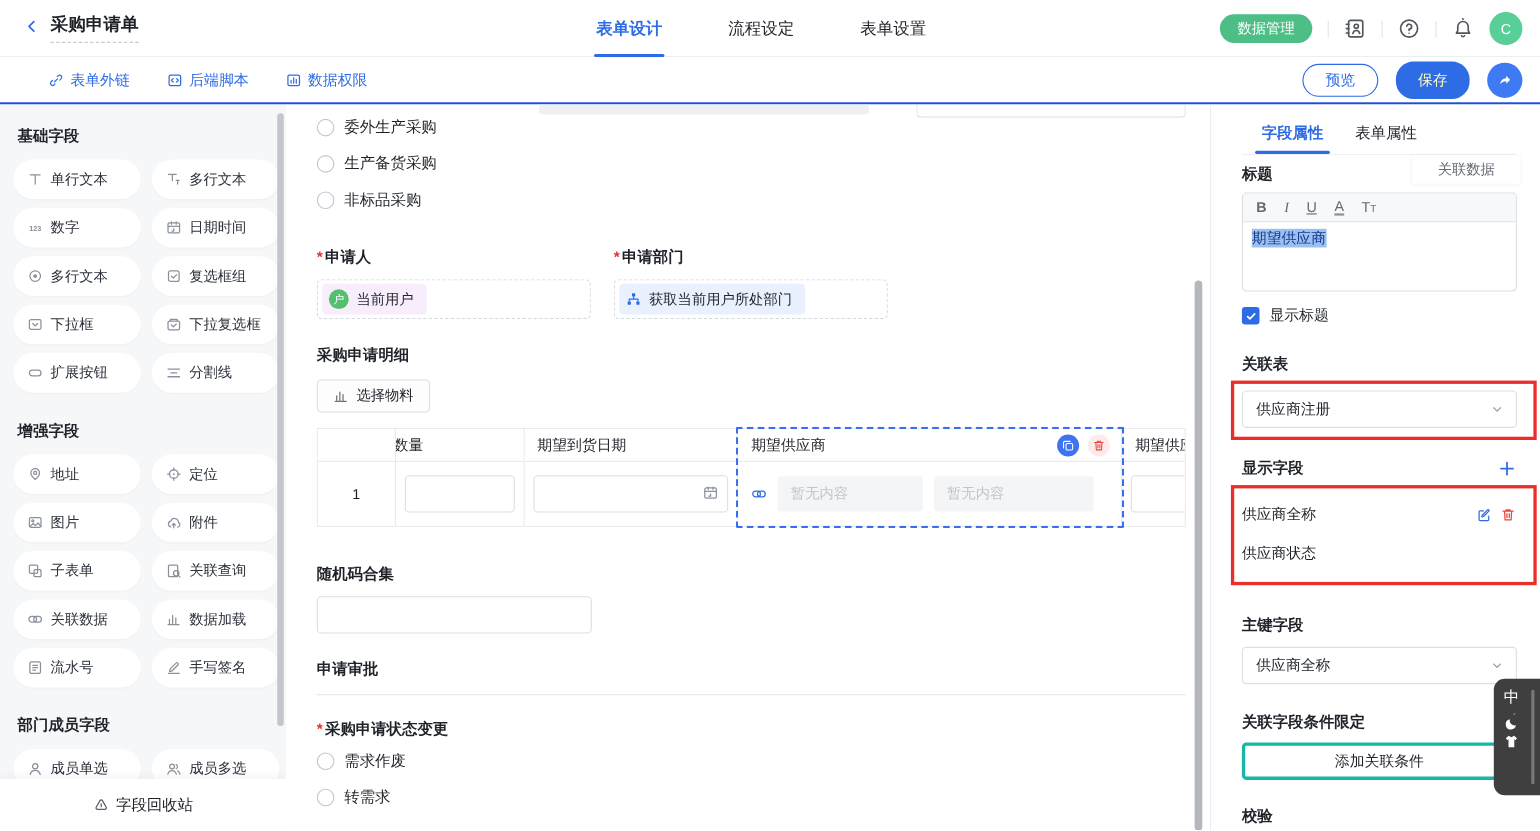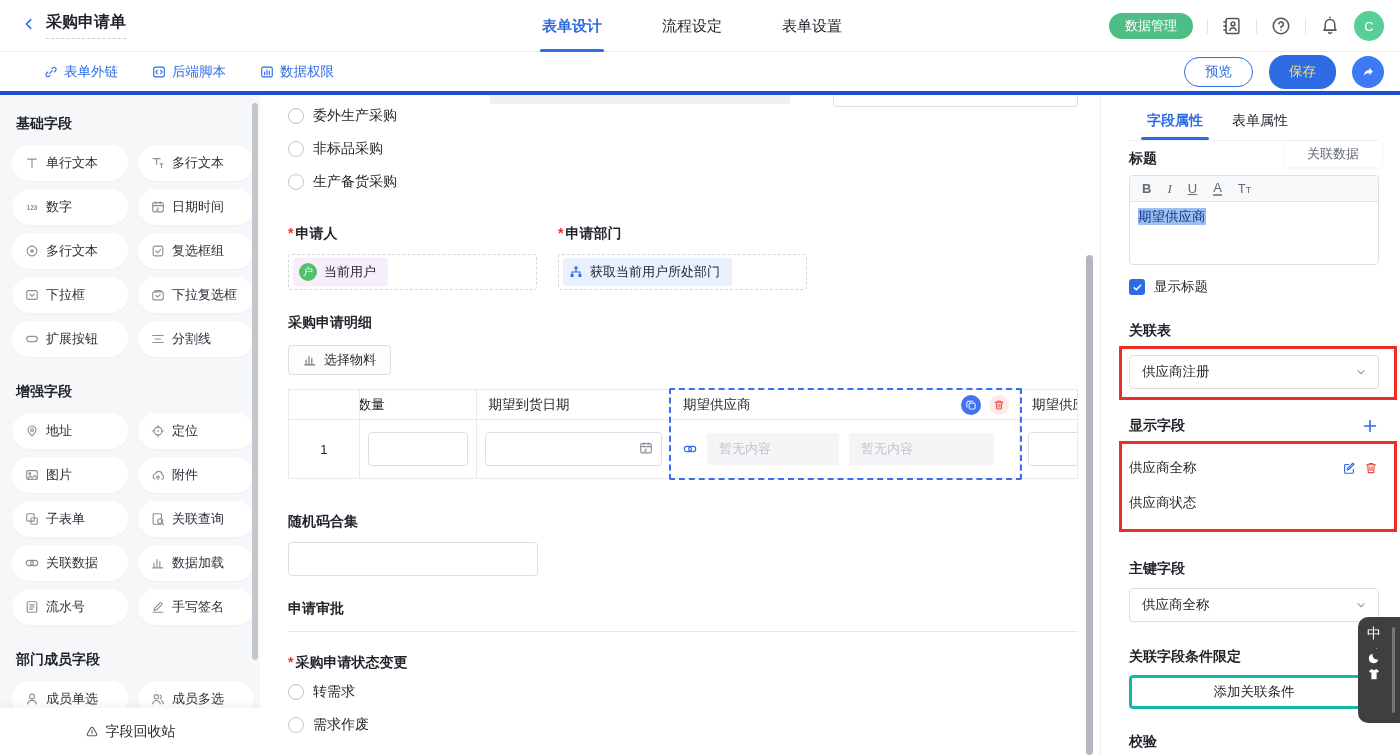--- a/index.html
+++ b/index.html
@@ -21,26 +21,26 @@
   .h-tab { position:relative; display:flex; align-items:center; font-size:15px; color:#1f2329; cursor:pointer; padding:0 2px; }
   .h-tab.active { color:#2e6ce6; font-weight:600; }
   .h-tab.active::after { content:""; position:absolute; left:0; right:0; bottom:0; height:3px; background:#2e6ce6; border-radius:2px; }
   .header-right { position:absolute; right:16px; top:0; height:52px; display:flex; align-items:center; gap:14px; }
   .pill-green { background:#4cbe86; color:#fff; font-size:13px; height:26px; padding:0 16px; border-radius:13px; display:flex; align-items:center; border:none; cursor:pointer; }
   .vsep { width:1px; height:15px; background:#e2e4e8; }
   .h-icon { color:#51555c; cursor:pointer; }
   .avatar { width:30px; height:30px; border-radius:50%; background:#58cf96; color:#fff; font-size:13px; display:flex; align-items:center; justify-content:center; }
 
   
-  .toolbar { position:absolute; top:52px; left:0; right:0; height:43px; border-bottom:4px solid #1d4ed8; background:#fff; display:flex; align-items:center; }
+  .toolbar { position:absolute; top:52px; left:0; right:0; height:43px; border-bottom:2px solid #1d4ed8; background:#fff; display:flex; align-items:center; }
   .tb-links { display:flex; gap:34px; margin-left:44px; }
   .tb-link { display:flex; align-items:center; gap:6px; color:#2e6ce6; font-size:13.5px; cursor:pointer; }
   .tb-right { position:absolute; right:16px; display:flex; align-items:center; gap:16px; }
   .btn-outline { height:30px; padding:0 20px; border:1px solid #2e6ce6; color:#2e6ce6; background:#fff; border-radius:16px; font-size:13.5px; cursor:pointer; }
-  .btn-primary { height:34px; padding:0 20px; border:none; color:#fde047; background:#2e6ce6; border-radius:16px; font-size:13.5px; cursor:pointer; }
+  .btn-primary { height:34px; padding:0 20px; border:none; color:#fef9c3; background:#2e6ce6; border-radius:16px; font-size:13.5px; cursor:pointer; }
   .btn-share { width:32px; height:32px; border-radius:50%; background:#3f7af5; border:none; display:flex; align-items:center; justify-content:center; cursor:pointer; }
 
   
   .sidebar { position:absolute; top:95px; left:0; width:260px; bottom:0; background:#f6f7f9; overflow:hidden; }
   .sb-inner { padding:20px 12px 0 12px; }
   .sb-section-title { font-size:14px; font-weight:700; margin:0 4px 12px 4px; }
   .sb-section-title.gap { margin-top:26px; }
   .sb-grid { display:grid; grid-template-columns:116px 116px; gap:8px 10px; margin-bottom:2px; }
   .sb-pill { width:116px; height:36px; background:#fff; border-radius:18px; display:flex; align-items:center; padding-left:13px; gap:7px; font-size:13px; color:#2a2f3a; cursor:grab; box-shadow:0 1px 2px rgba(31,35,41,.03); }
   .sb-pill [data-icon] { color:#8a909c; }
@@ -453,25 +453,25 @@
     <div class="remnant-b"></div>
     <div class="cv-inner">
 
       <div style="margin-top:12px;text-align:center;">
         <div class="radio-row">
           <span class="radio-dot"></span>
           <span>委外生产采购</span>
         </div>
         <div class="radio-row">
           <span class="radio-dot"></span>
-          <span>非标品采购</span>
+          <span>生产备货采购</span>
         </div>
         <div class="radio-row">
           <span class="radio-dot"></span>
-          <span>生产备货采购</span>
+          <span>非标品采购</span>
         </div>
       </div>
 
       <div class="field-row">
         <div>
           <div class="f-label req">申请人</div>
           <div class="dash-box">
             <div class="chip purple">
               <span class="chip-avatar">户</span>
               <span>当前用户</span>
@@ -574,25 +574,25 @@
       <div class="f-label" style="margin-top:34px;">随机码合集</div>
       <div class="plain-input"></div>
 
       <div class="section-title" style="margin-top:24px;">申请审批</div>
       <div class="hdivider"></div>
 
       <div class="f-label req" style="margin-top:22px;">采购申请状态变更</div>
       <div>
         <div class="radio-row">
           <span class="radio-dot"></span>
-          <span>转需求</span>
+          <span>需求作废</span>
         </div>
         <div class="radio-row">
           <span class="radio-dot"></span>
-          <span>需求作废</span>
+          <span>转需求</span>
         </div>
       </div>
     </div>
     <div class="cv-scroll"></div>
   </div>
 
   <div class="panel">
     <div class="p-tabs">
       <div class="p-tab active">字段属性</div>
       <div class="p-tab">表单属性</div>

